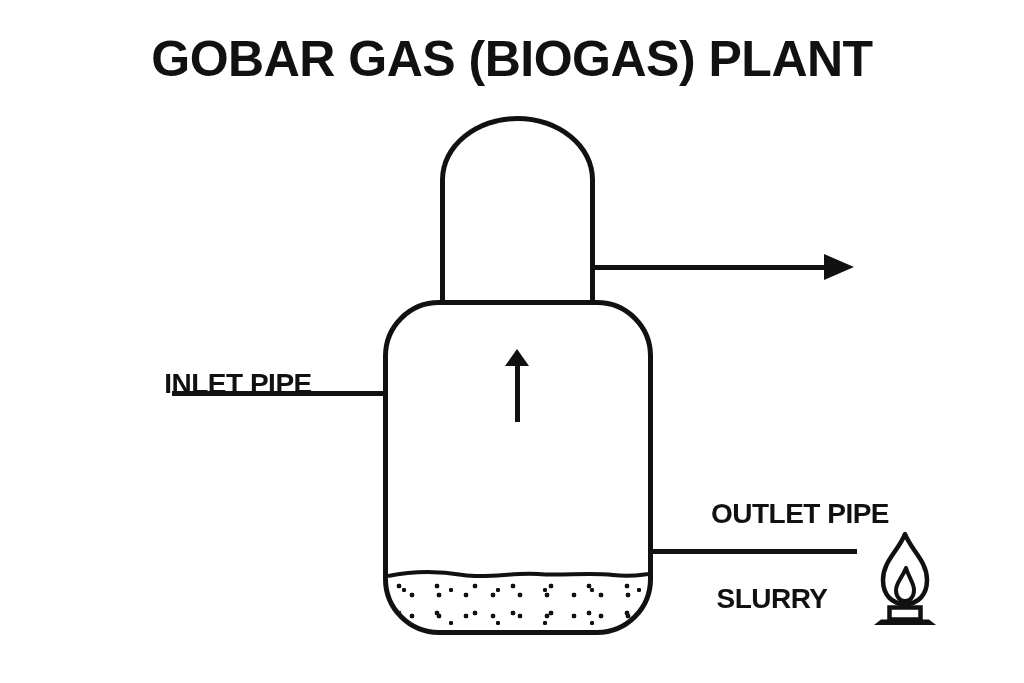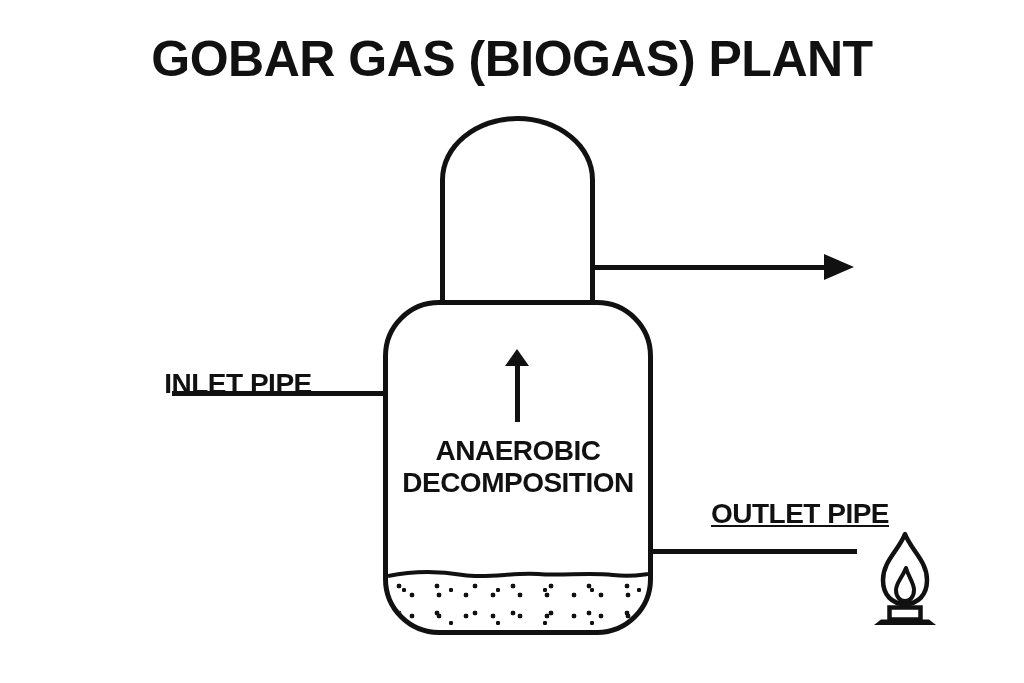--- a/index.html
+++ b/index.html
@@ -90,21 +90,21 @@
     border-bottom: 17px solid var(--ink);
     z-index: 3;
   }
   
   #gas-holder-label  { left: 440px; width: 155px; top: 185px; }
   #biogas-label      { left: 625px; width: 345px; top: 152px; }
   #inlet-pipe-label  { left: 138px; width: 200px; top: 344px; margin-top: 24px; }
   #cow-dung-label    { left: 100px; width: 200px; top: 437px; }
   #anaerobic-label   { left: 385px; width: 266px; top: 435px; }
   #digester-label    { left: 385px; width: 266px; top: 524px; }
-  #outlet-pipe-label { left: 700px; width: 200px; top: 498px; text-decoration: underline; }
+  #outlet-pipe-label { left: 700px; width: 200px; top: 498px; }
   #slurry-label      { left: 672px; width: 200px; top: 583px; }
   #burner-label      { left: 816px; width: 180px; top: 629px; }
   #burner-icon { left: 868px; top: 528px; width: 74px; height: 98px; z-index: 1; }
 </style>
 </head>
 <body>
 
 <div id="stage">
 
   <div id="title" class="abs">GOBAR GAS (BIOGAS) PLANT</div>
@@ -130,17 +130,16 @@
   <div id="gas-rise-arrow-head" class="abs"></div>
 
   <svg id="burner-icon" class="abs" viewBox="0 0 74 98">
     <path d="M37,6 C31,22 15,33 15,52 C15,67 24,76 37,76 C50,76 59,67 59,52 C59,33 43,22 37,6 Z" stroke="#111111" stroke-width="4.5" fill="#ffffff" stroke-linejoin="round"></path>
     <path d="M38,40 C34,50 28,55 28,62 C28,69 32,73 37,73 C42,73 46,69 46,62 C46,55 41,50 38,40 Z" stroke="#111111" stroke-width="4" fill="#ffffff" stroke-linejoin="round"></path>
     <rect x="21.5" y="79.5" width="31" height="12" stroke="#111111" stroke-width="4.5" fill="#ffffff"></rect>
     <polygon points="6,97 13,91.5 61,91.5 68,97" fill="#111111"></polygon>
   </svg>
 
   <div id="inlet-pipe-label" class="abs label">INLET PIPE</div>
-  <div id="anaerobic-label" class="abs label">ANAEROBIC
-DECOMPOSITION</div>
   <div id="outlet-pipe-label" class="abs label">OUTLET PIPE</div>
+  <div id="slurry-label" class="abs label">SLURRY</div>
 
 </div>
 
 </body></html>

